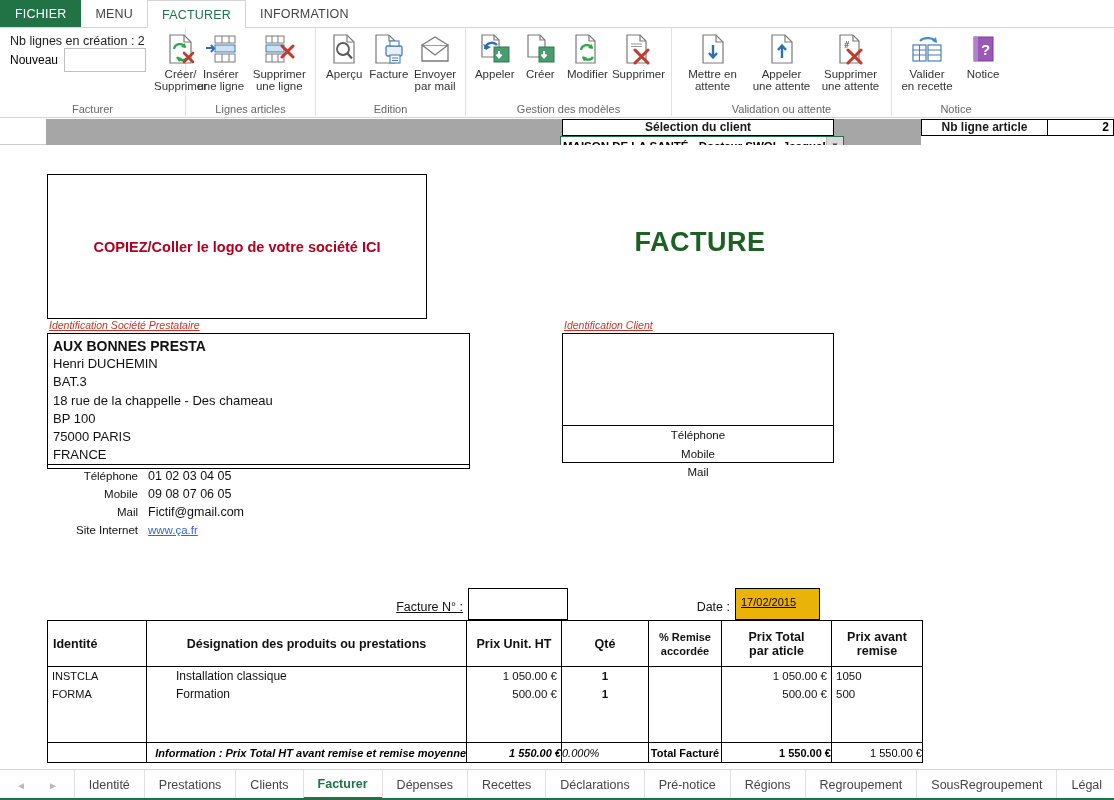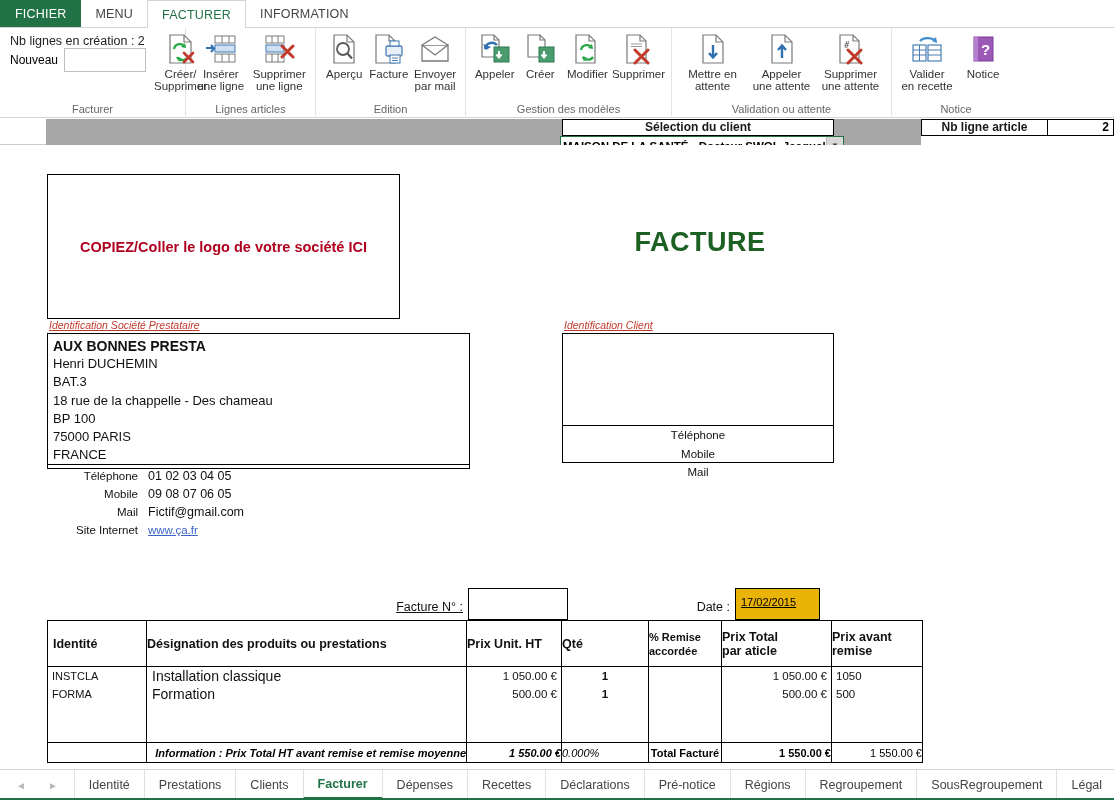--- a/index.html
+++ b/index.html
@@ -108,21 +108,21 @@
   .nb-val{
     position:absolute; left:1048px; top:0px; width:66px; height:17px;
     border:1px solid #000; border-left:none; background:#fff; font-size:12px;
     text-align:right; padding-right:4px; line-height:15px; font-weight:bold;
   }
 
   
   .page{ position:absolute; left:0; top:26px; width:1114px; height:624px; background:#fff; }
 
   .logo-box{
-    position:absolute; left:47px; top:29px; width:353px; height:145px;
+    position:absolute; left:47px; top:29px; width:380px; height:145px;
     border:1.5px solid #000; display:flex; align-items:center; justify-content:center;
   }
   .logo-box .t{ color:#b00020; font-weight:bold; font-size:14.5px; }
 
   .facture-title{
     position:absolute; left:560px; top:82px; width:280px; text-align:center;
     color:#1d6023; font-weight:bold; font-size:27px; letter-spacing:.5px;
   }
 
   .cap{
@@ -170,26 +170,26 @@
   }
 
   
   table.inv{
     position:absolute; left:47px; top:475px; width:875px;
     border-collapse:collapse; table-layout:fixed; background:#fff;
   }
   table.inv td, table.inv th{ border:1px solid #000; padding:0; }
   table.inv thead th{
     font-size:12.5px; font-weight:bold; height:46px; vertical-align:middle;
-    text-align:left; line-height:14px; color:#111;
+    text-align:center; line-height:14px; color:#111;
   }
   table.inv thead th.small{ font-size:11px; }
   table.inv thead th.left{ text-align:left; padding-left:5px; }
   .cell-ref{ font-size:11px; padding-left:4px; height:18px; color:#111;}
-  .cell-des{ font-size:14px; padding-left:5px; color:#111;}
+  .cell-des{ font-size:12px; padding-left:5px; color:#111;margin-left:24px;}
   .cell-num{ font-size:11.5px; text-align:right; padding-right:4px; color:#111;}
   .cell-ctr{ font-size:11.5px; text-align:center; font-weight:bold; color:#111;}
   .cell-plain{ font-size:11.5px; text-align:left; padding-left:4px; color:#111;}
 
   .bodyblock td{ vertical-align:top; height:76px; }
   .lines div{ height:18px; line-height:18px; }
 
   tr.totrow td{ height:20px; font-size:11px; }
   .tot-info{ font-style:italic; font-size:10.5px; text-align:right; padding-right:5px; font-weight:bold;}
   .tot-num{ text-align:right; padding-right:4px; font-style:italic; font-weight:bold; font-size:11px;}

